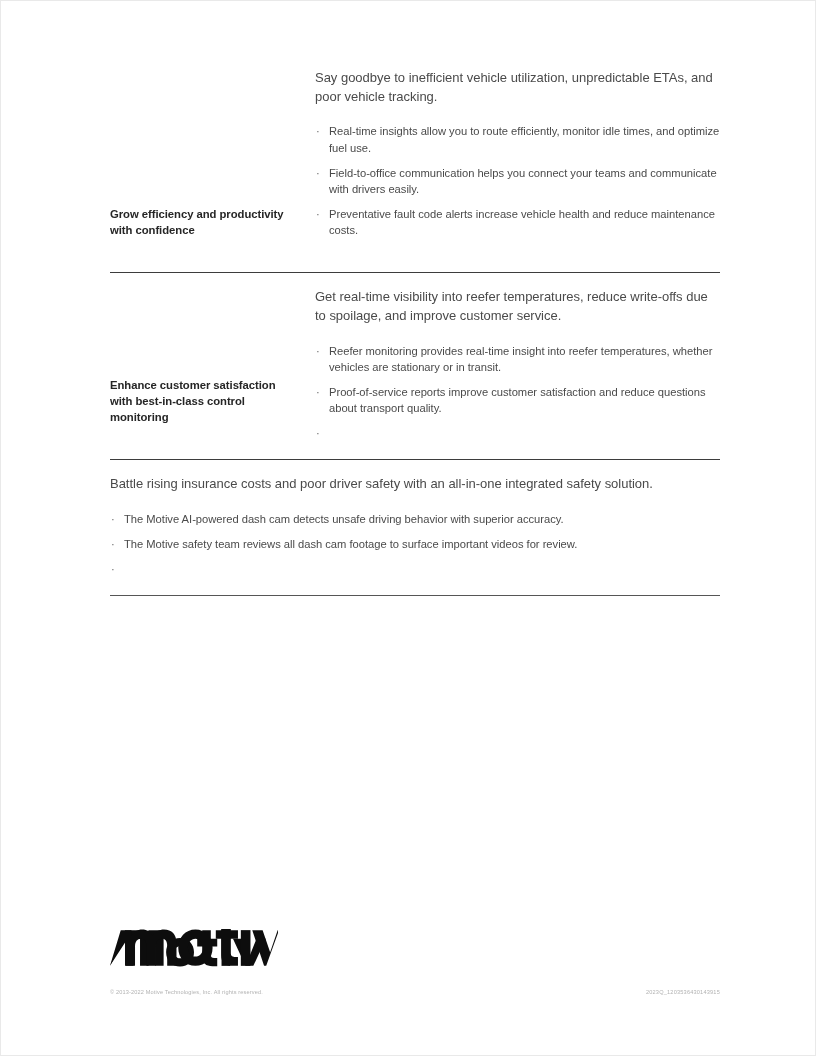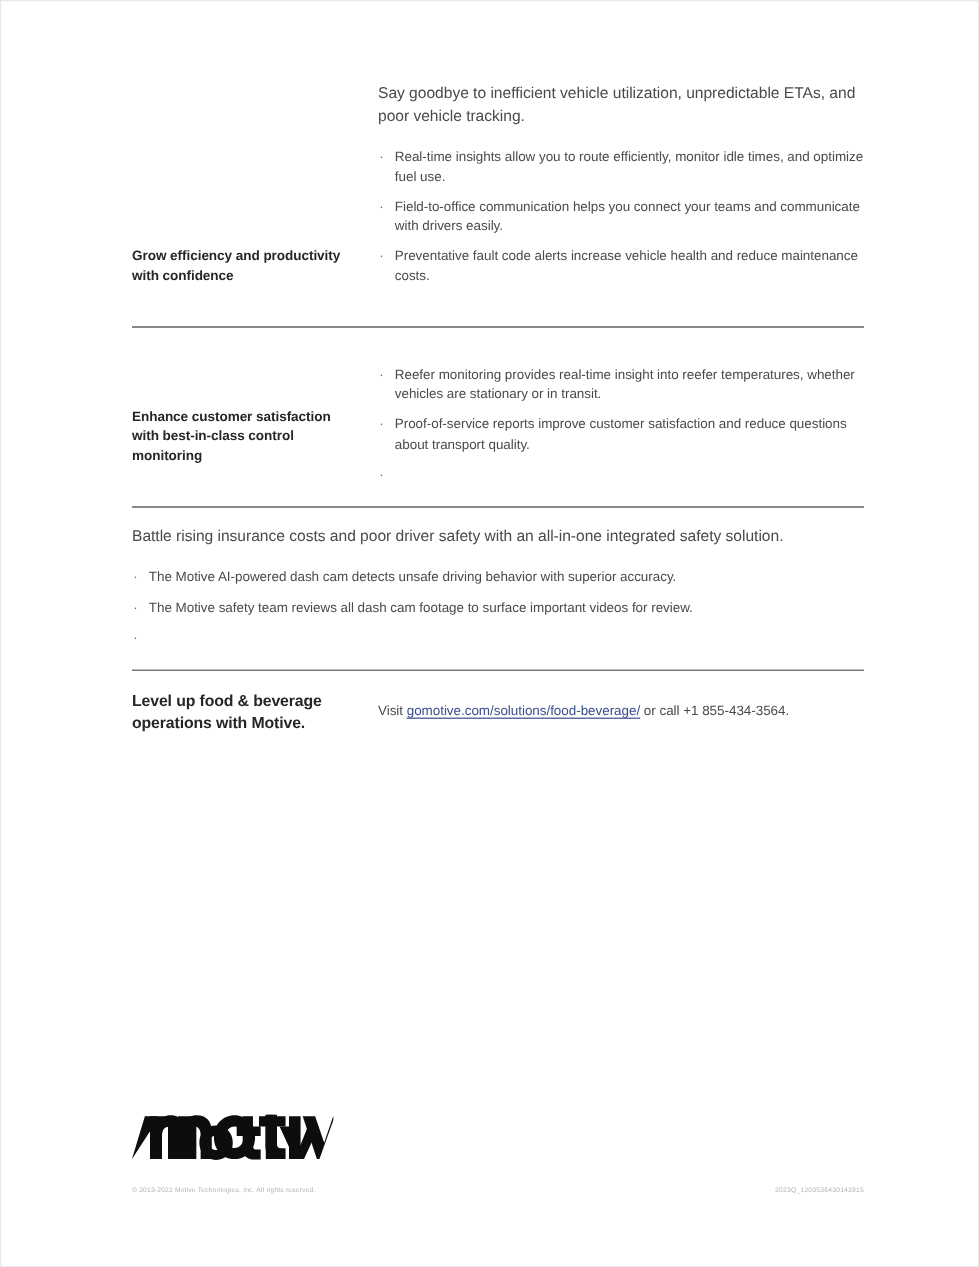--- a/index.html
+++ b/index.html
@@ -177,20 +177,21 @@
 
     <div class="sec-gap-1"></div>
     <div class="divider"></div>
     <div class="sec-gap-2"></div>
 
     <div class="section">
       <div class="section-head">
         <p class="heading">Enhance customer satisfaction with best-in-class control monitoring</p>
       </div>
       <div class="section-body">
+        <p class="lede">Get real-time visibility into reefer temperatures, reduce write-offs due to spoilage, and improve customer service.</p>
         <ul class="bullets">
           <li>
             <span class="dot">·</span>
             <span>Reefer monitoring provides real-time insight into reefer temperatures, whether vehicles are stationary or in transit.</span>
           </li>
           <li>
             <span class="dot">·</span>
             <span>Proof-of-service reports improve customer satisfaction and reduce questions about transport quality.</span>
           </li>
           <li>
@@ -220,28 +221,20 @@
             <span class="dot">·</span>
           </li>
         </ul>
       </div>
     </div>
 
     <div class="sec-gap-1"></div>
     <div class="divider light"></div>
     <div class="sec-gap-2"></div>
 
-    <div class="section cta">
-      <div class="section-head">
-        <p class="heading-lg">Level up food &amp; beverage operations with Motive.</p>
-      </div>
-      <div class="section-body">
-        <p class="cta-body"><span>Visit </span><a class="cta-link" href="#">gomotive.com/solutions/food-beverage/</a><span> or call +1 855-434-3564.</span></p>
-      </div>
-    </div>
 
   </div>
 
   <div id="footer">
 
     <svg class="logo" viewBox="0 0 470 104" width="168" height="38" aria-hidden="true">
 
       <path fill="#0d0d0d" d="M0 102 L42 26 L42 102 L66 102 L66 26 L84 26 L84 102 L108 102 L108 26 L126 26 L126 102 L150 102 L150 2 L108 2 L96 24 L84 2 L42 2 Z"></path>
 
       <g fill="#0d0d0d">

